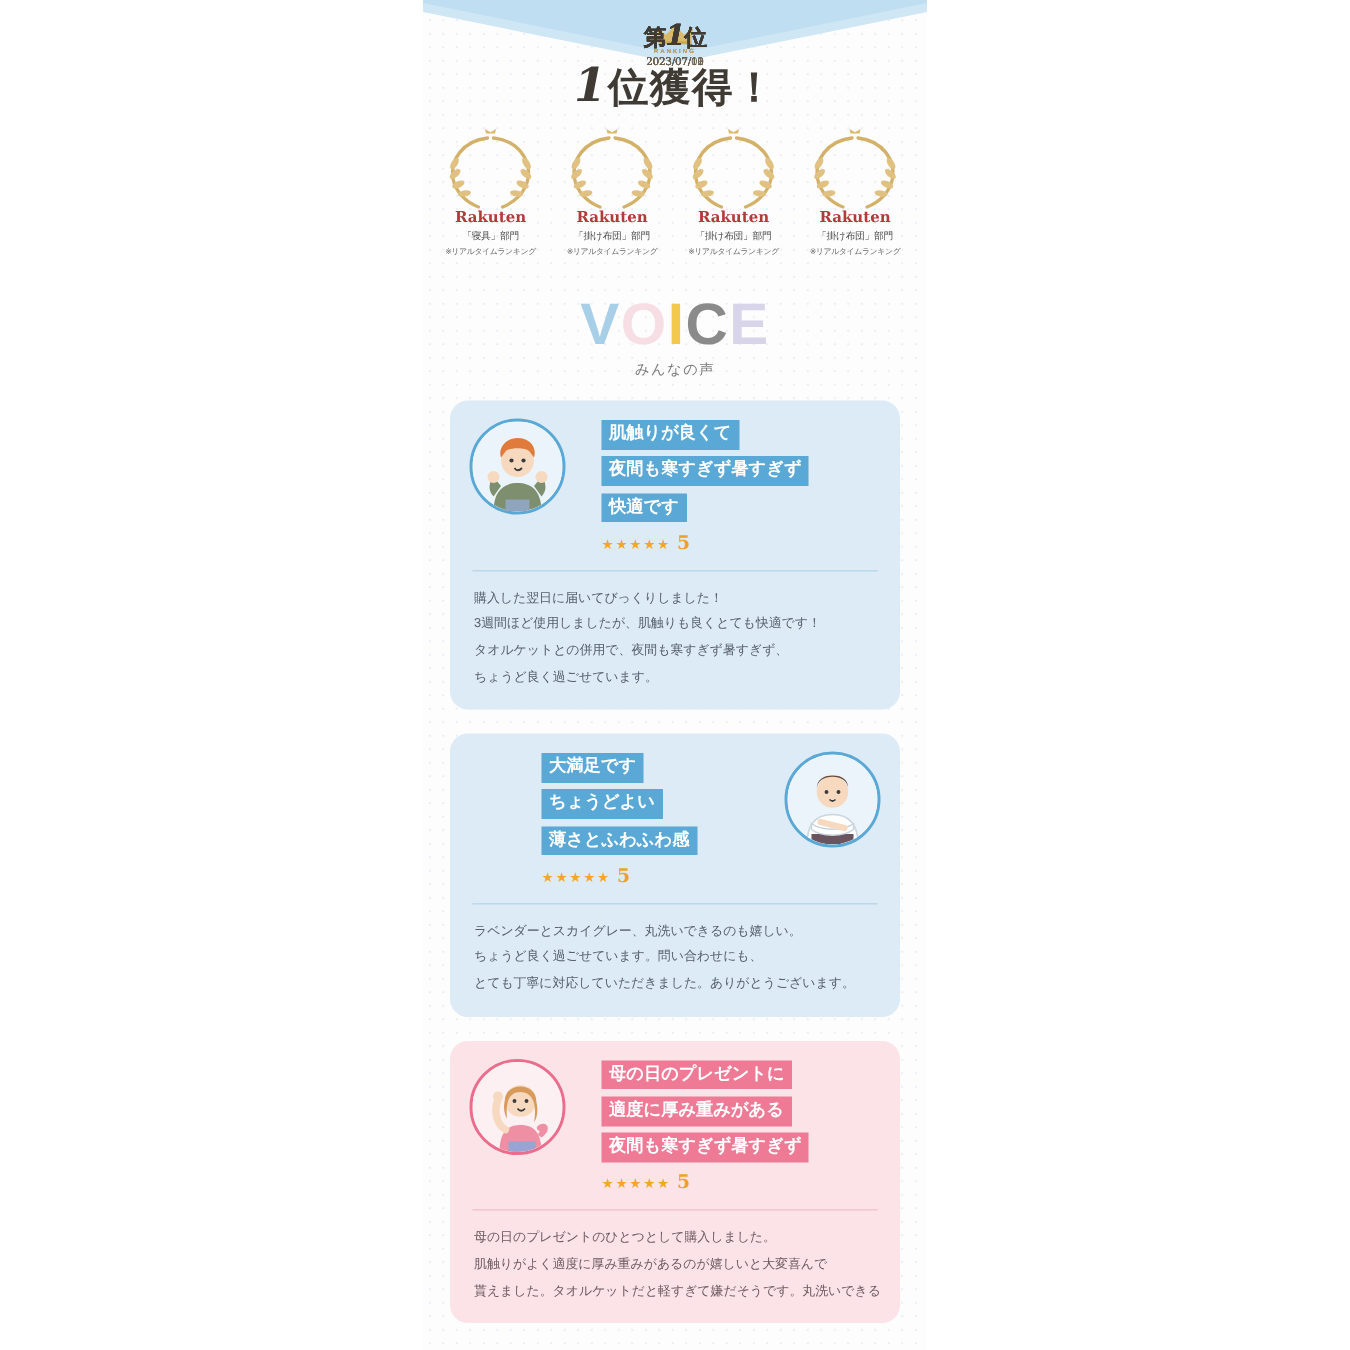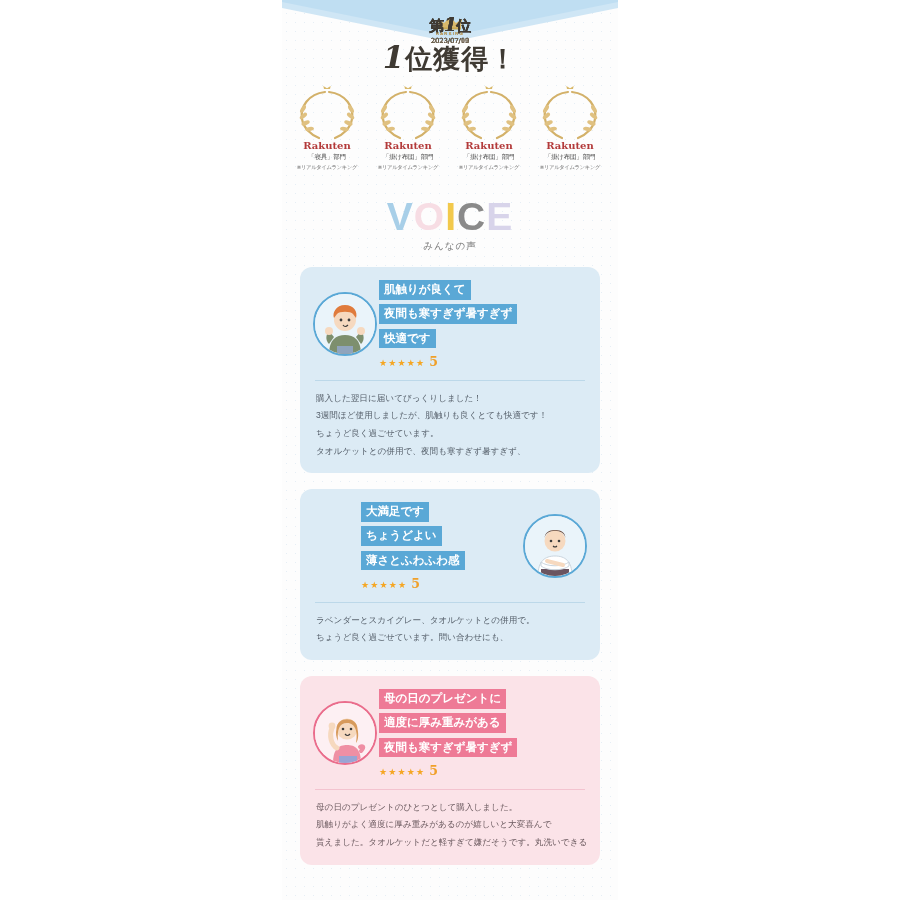--- a/index.html
+++ b/index.html
@@ -95,21 +95,21 @@
 
   
   .cards { margin-top: 14px; padding: 0 18px; }
   .card {
     border-radius: 12px; padding: 12px 13px 13px;
     margin-bottom: 16px; position: relative;
   }
   .card.blue { background: #dcebf5; }
   .card.pink { background: #fbe3e8; }
 
-  .card-top { display: flex; align-items: center; gap: 2px; }
+  .card-top { display: flex; align-items: flex-start; gap: 24px; }
   .card.rev .card-top { flex-direction: row-reverse; }
 
   .avatar {
     width: 64px; height: 64px; border-radius: 50%;
     flex: 0 0 64px; position: relative; overflow: hidden;
     background: #eef6fb;
   }
   .card.blue .avatar { border: 2.5px solid #5aa8d6; }
   .card.pink .avatar { border: 2.5px solid #ea6d8c; background: #fdf0f3; }
   .avatar svg { position:absolute; left:0; top:0; }
@@ -315,22 +315,22 @@
           <div><span class="hl">快適です</span></div>
           <div class="stars">
             <span class="st">★★★★★</span><span class="sv">5</span>
           </div>
         </div>
       </div>
       <div class="divider"></div>
       <div class="body-text">
         <p>購入した翌日に届いてびっくりしました！</p>
         <p>3週間ほど使用しましたが、肌触りも良くとても快適です！</p>
+        <p>タオルケットとの併用で、夜間も寒すぎず暑すぎず、</p>
         <p>ちょうど良く過ごせています。</p>
-        <p>タオルケットとの併用で、夜間も寒すぎず暑すぎず、</p>
       </div>
     </div>
 
     <div class="card blue rev">
       <div class="card-top">
         <div class="avatar">
           <svg width="60" height="60" viewBox="0 0 60 60">
             <rect width="60" height="60" fill="#eaf4fa"></rect>
             <path d="M13 60 C13 45 20 40 30 40 C40 40 47 45 47 60 Z" fill="#ffffff" stroke="#c9d4dd" stroke-width="1"></path>
             <rect x="16" y="53" width="28" height="7" fill="#6b5460"></rect>
@@ -347,22 +347,23 @@
           <div><span class="hl">大満足です</span></div>
           <div><span class="hl">ちょうどよい</span></div>
           <div><span class="hl">薄さとふわふわ感</span></div>
           <div class="stars">
             <span class="st">★★★★★</span><span class="sv">5</span>
           </div>
         </div>
       </div>
       <div class="divider"></div>
       <div class="body-text">
-        <p>ラベンダーとスカイグレー、タオルケットとの併用で。</p>
+        <p>ラベンダーとスカイグレー、丸洗いできるのも嬉しい。</p>
         <p>ちょうど良く過ごせています。問い合わせにも、</p>
+        <p>とても丁寧に対応していただきました。ありがとうございます。</p>
       </div>
     </div>
 
     <div class="card pink">
       <div class="card-top">
         <div class="avatar">
           <svg width="60" height="60" viewBox="0 0 60 60">
             <rect width="60" height="60" fill="#fdf0f3"></rect>
             <path d="M18 60 C18 46 24 42 32 42 C40 42 46 46 46 60 Z" fill="#ef8fa4"></path>
             <rect x="24" y="53" width="18" height="7" fill="#9aa4d4"></rect>

